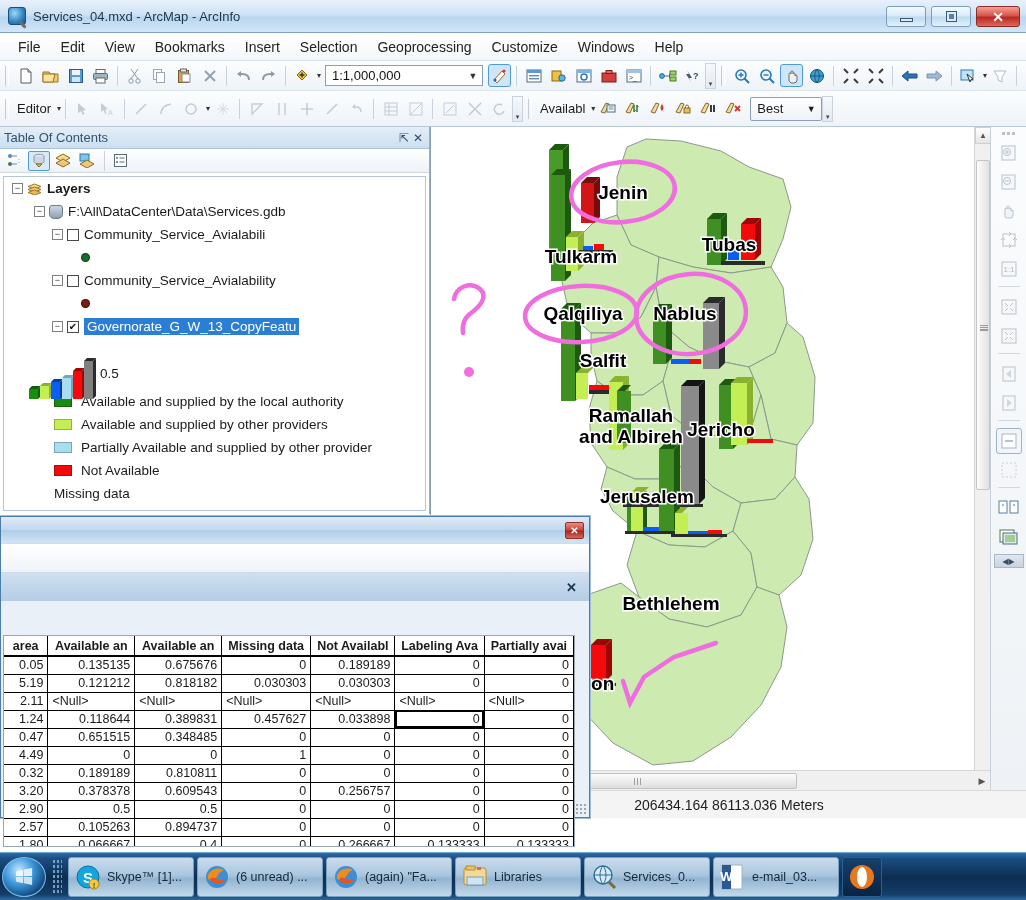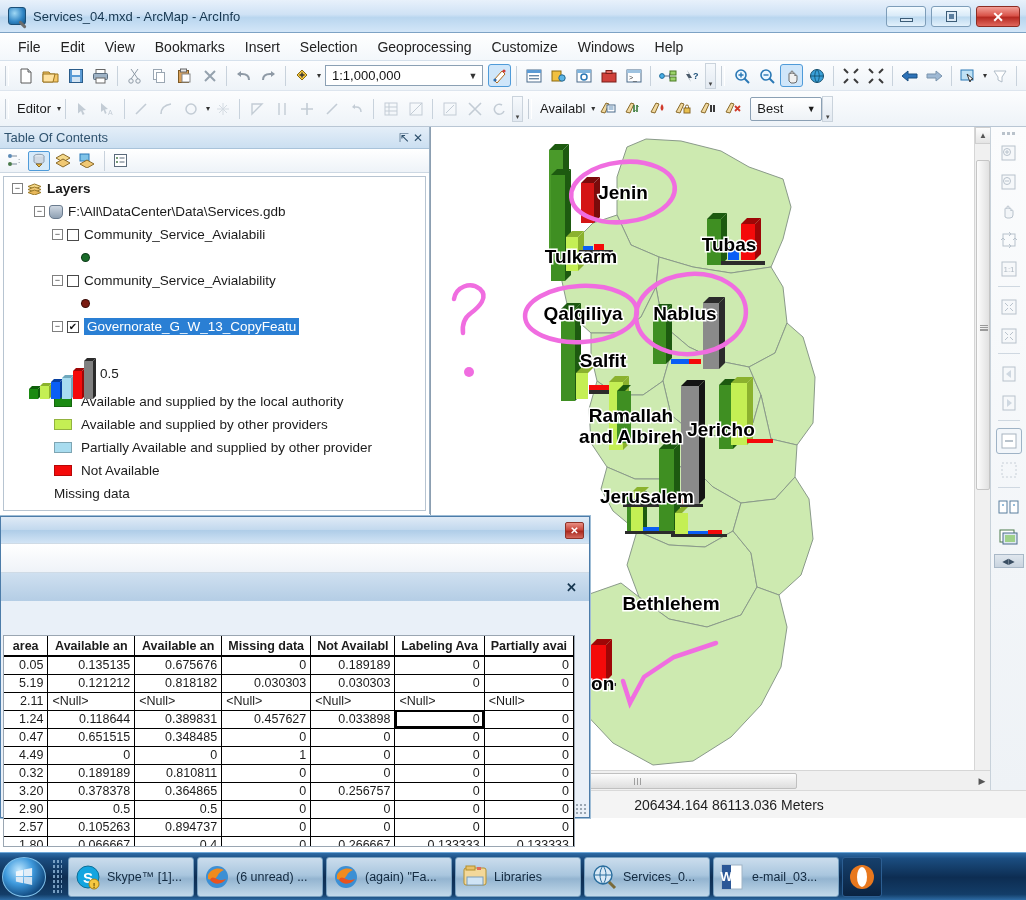--- a/index.html
+++ b/index.html
@@ -1135,21 +1135,21 @@
             <td style="width: 88px;">0.189189</td>
             <td style="width: 88px;">0.810811</td>
             <td style="width: 90px;">0</td>
             <td style="width: 85px;">0</td>
             <td style="width: 90px;">0</td>
             <td style="width: 90px;">0</td>
           </tr>
           <tr>
             <td style="width: 32px;">3.20</td>
             <td style="width: 88px;">0.378378</td>
-            <td style="width: 88px;">0.364865</td>
+            <td style="width: 88px;">0.609543</td>
             <td style="width: 90px;">0</td>
             <td style="width: 85px;">0.256757</td>
             <td style="width: 90px;">0</td>
             <td style="width: 90px;">0</td>
           </tr>
           <tr>
             <td style="width: 32px;">2.90</td>
             <td style="width: 88px;">0.5</td>
             <td style="width: 88px;">0.5</td>
             <td style="width: 90px;">0</td>

